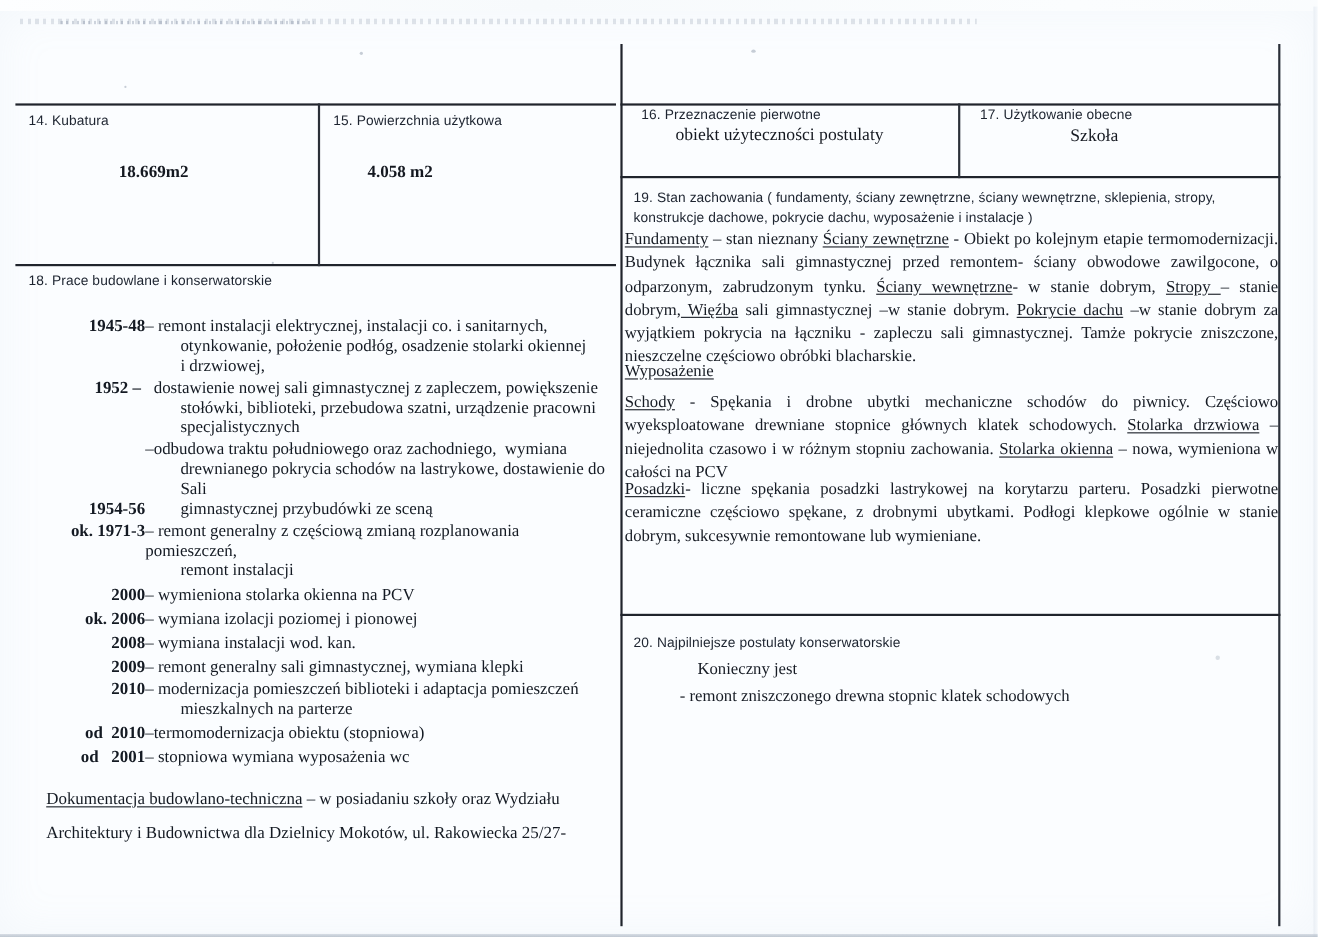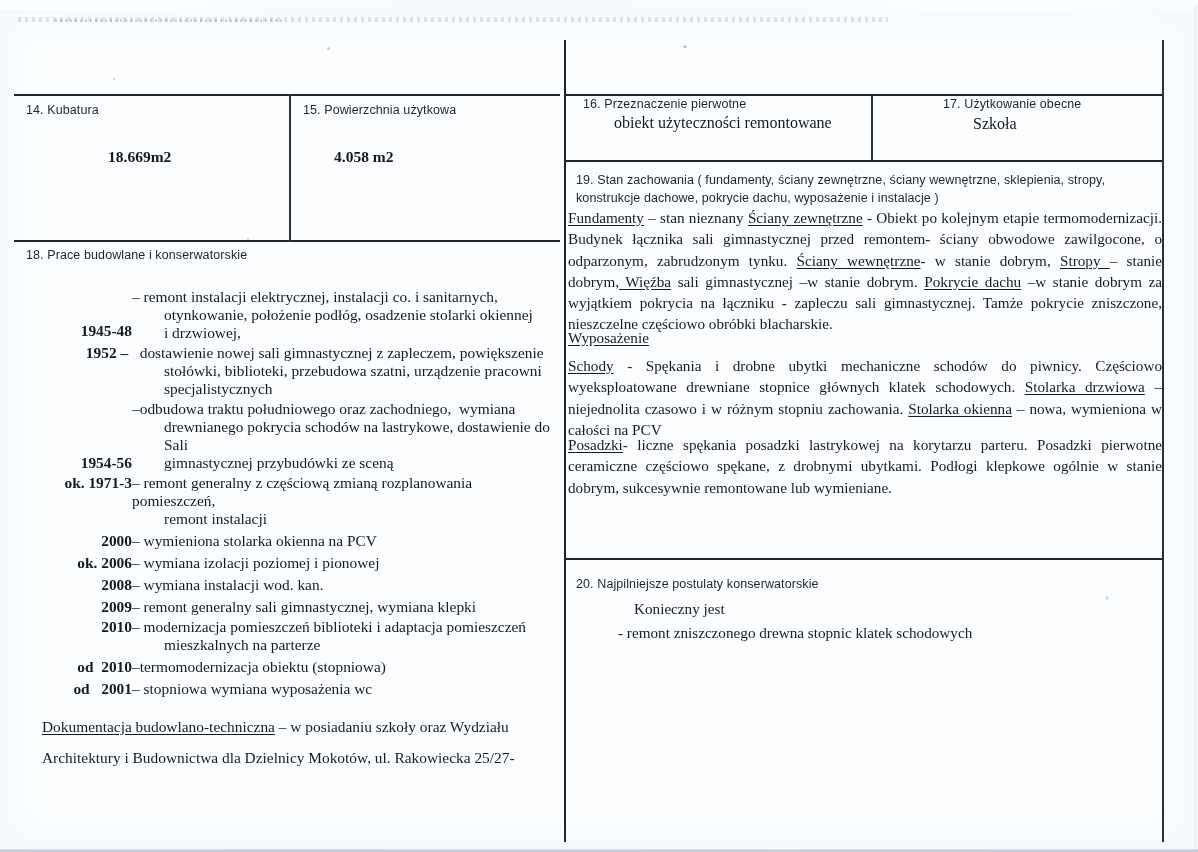--- a/index.html
+++ b/index.html
@@ -159,30 +159,30 @@
 
   <div class="hrule" style="left:564px;top:558px;width:600px;"></div>
 
   <div class="fld-label" style="left:26px;top:101px;">14. Kubatura</div>
   <div class="fld-value bold" style="left:108px;top:148px;">18.669m2</div>
 
   <div class="fld-label" style="left:303px;top:101px;">15. Powierzchnia użytkowa</div>
   <div class="fld-value bold" style="left:334px;top:148px;">4.058 m2</div>
 
   <div class="fld-label" style="left:583px;top:95px;">16. Przeznaczenie pierwotne</div>
-  <div class="fld-value" style="left:614px;top:114px;">obiekt użyteczności remontowane</div>
-
-  <div class="fld-label" style="left:943px;top:95px;">17. Użytkowanie obecne</div>
+  <div class="fld-value" style="left:614px;top:114px;">obiekt użyteczności postulaty</div>
+
+  <div class="fld-label" style="left:891px;top:95px;">17. Użytkowanie obecne</div>
   <div class="fld-value" style="left:973px;top:115px;">Szkoła</div>
 
   <div class="fld-label" style="left:26px;top:246px;">18. Prace budowlane i konserwatorskie</div>
 
   <div class="works-list" id="works-list">
       <div class="work-row" style="margin-top: 0px;">
-        <div class="yr" style="width: 118px; margin-top: 34px;"><span style="font-weight: bold;"></span><span>1945-48</span></div>
+        <div class="yr" style="width: 118px;"><span style="font-weight: bold;"></span><span>1945-48</span></div>
         <div class="desc">
           <div class="desc-line">– remont instalacji elektrycznej, instalacji co. i sanitarnych,</div>
           <div class="desc-line" style="padding-left: 32px;">otynkowanie, położenie podłóg, osadzenie stolarki okiennej</div>
           <div class="desc-line" style="padding-left: 32px;">i drzwiowej,</div>
         </div>
       </div>
       <div class="work-row" style="margin-top: 2px;">
         <div class="yr" style="width: 118px;"><span style="font-weight: bold;"></span><span>1952 – </span></div>
         <div class="desc">
           <div class="desc-line">  dostawienie nowej sali gimnastycznej z zapleczem, powiększenie</div>

